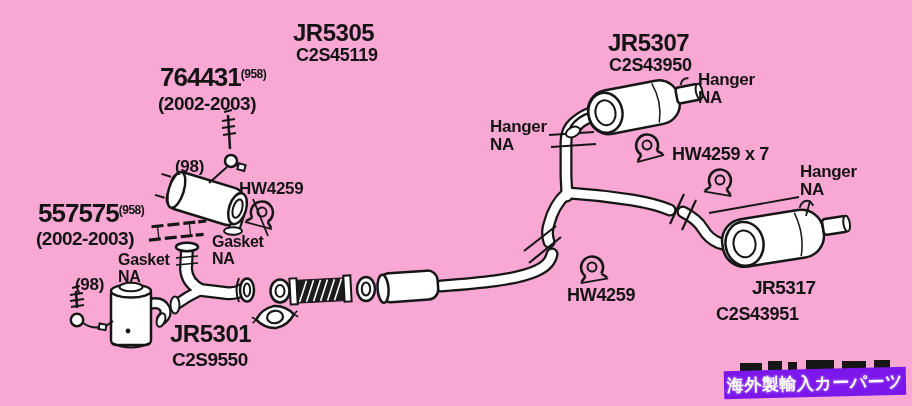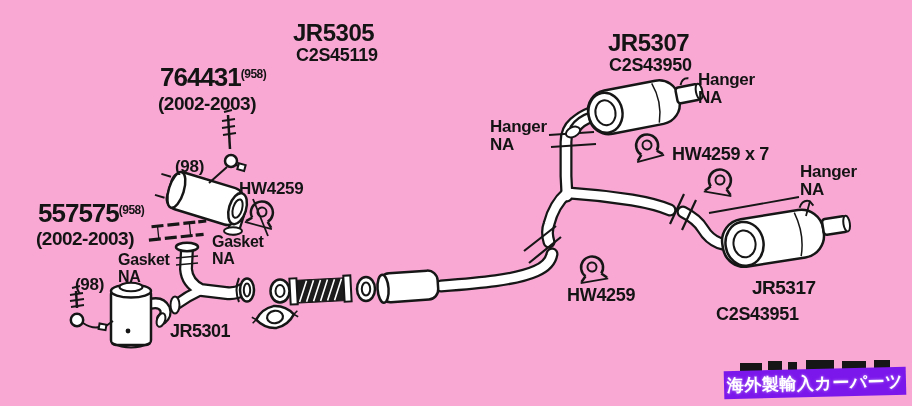--- a/index.html
+++ b/index.html
@@ -244,21 +244,22 @@
     <div>NA</div>
   </div>
 
   <div class="lbl sm center" style="left:118px;top:252px;width:58px;font-size:16px">
     <div>Gasket</div>
     <div>NA</div>
   </div>
 
   <div class="lbl sm" style="left:75px;top:276px">(98)</div>
 
-  <div class="lbl big" style="left:170px;top:322px;font-size:18px">JR5301</div>
+  <div class="lbl big" style="left:170px;top:322px;font-size:24px">JR5301</div>
+  <div class="lbl yr" style="left:172px;top:350px">C2S9550</div>
 
 
   <div class="lbl med" style="left:567px;top:286px">HW4259</div>
 
   <div class="lbl big" style="left:752px;top:278px;font-size:19px">JR5317</div>
   <div class="lbl med" style="left:716px;top:305px">C2S43951</div>
 
   <div class="banner">
     <span class="banner-text">海外製輸入カーパーツ</span>
   </div>

